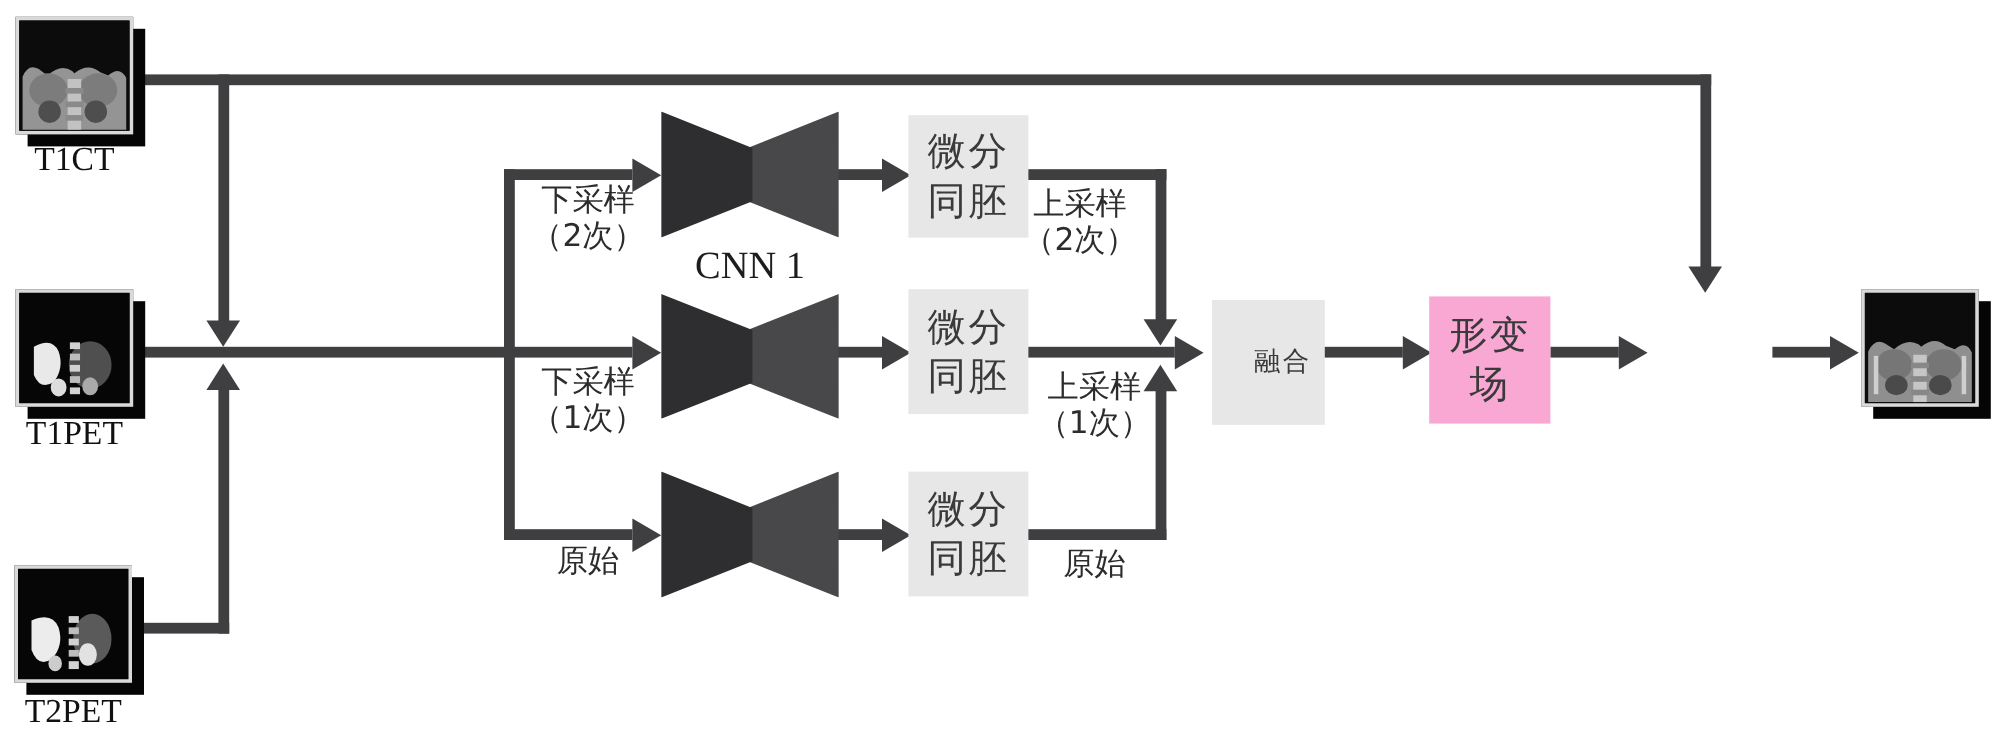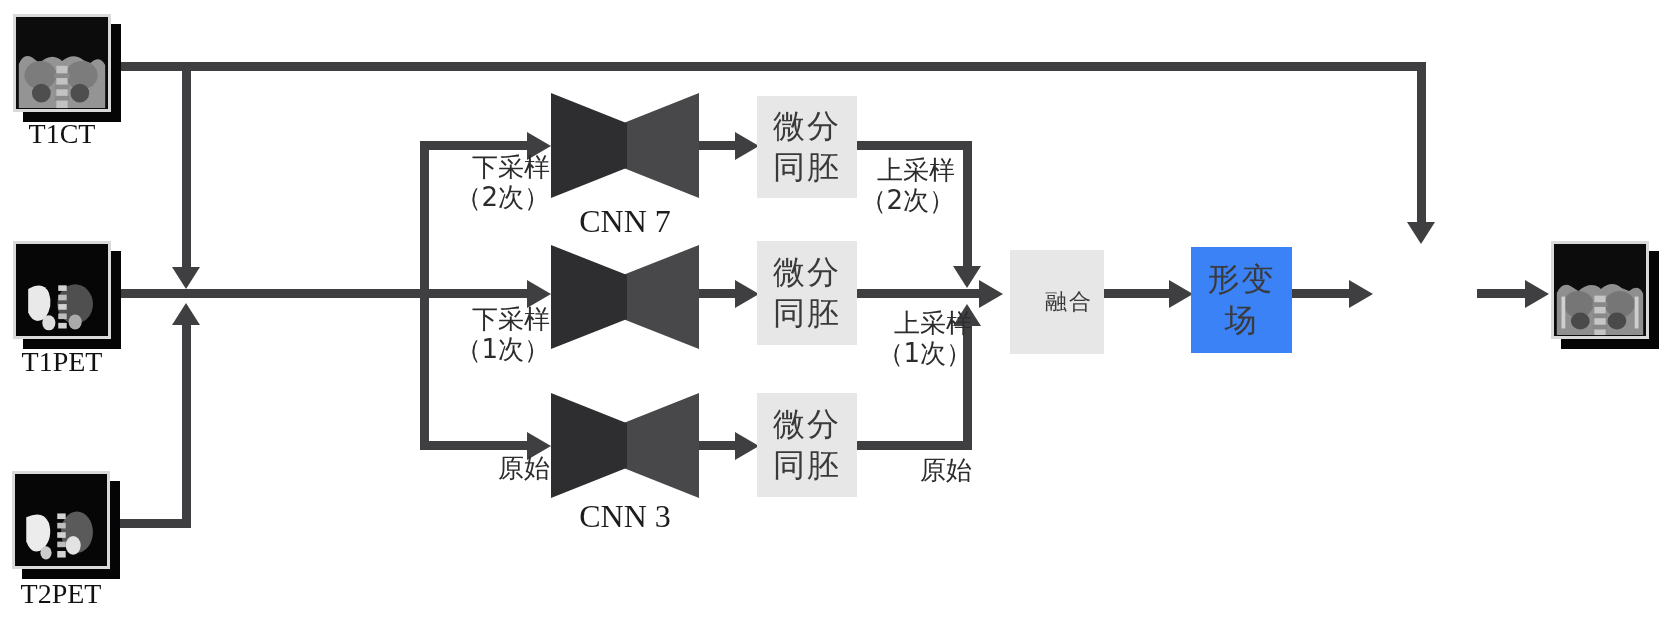--- a/index.html
+++ b/index.html
@@ -12,32 +12,32 @@
   .vl{position:absolute;width:9px;background:#3f3f41;}
   .ar{position:absolute;width:0;height:0;border-top:14px solid transparent;border-bottom:14px solid transparent;border-left:24px solid #3f3f41;}
   .ad{position:absolute;width:0;height:0;border-left:14px solid transparent;border-right:14px solid transparent;border-top:22px solid #3f3f41;}
   .au{position:absolute;width:0;height:0;border-left:14px solid transparent;border-right:14px solid transparent;border-bottom:22px solid #3f3f41;}
   
   .gbox{
     position:absolute;background:#e7e7e7;display:flex;flex-direction:column;
     align-items:center;justify-content:center;text-align:center;
     font-size:32px;line-height:1.28;color:#3a3a3a;letter-spacing:2px;
   }
-  .gbox.dark{background:#3b82f6;}
+  .gbox.dark{background:#f9a8d4;}
   .gbox.latin{font-family:"Liberation Serif","DejaVu Serif",serif;font-size:40px;color:#1d1d1d;letter-spacing:1px;}
   
   .bowtie{position:absolute;}
   .bowtie svg{display:block;width:100%;height:100%;}
   .cnn-label{
     position:absolute;width:148px;text-align:center;
     font-family:"Liberation Serif","DejaVu Serif",serif;font-size:32px;color:#1d1d1d;
   }
   
   .flabel{
-    position:absolute;text-align:right;font-size:26px;line-height:30px;color:#2c2c2c;font-weight:500;
+    position:absolute;text-align:center;font-size:26px;line-height:30px;color:#2c2c2c;font-weight:500;
   }
   
   .thumb{position:absolute;width:98px;height:98px;}
   .thumb .shadow{position:absolute;left:10px;top:10px;width:98px;height:98px;background:#050505;}
   .thumb .frame{position:absolute;left:0;top:0;width:98px;height:98px;border:3px solid #d9d9d9;background:#000;box-sizing:border-box;}
   .thumb svg{display:block;width:92px;height:92px;}
   .imglabel{
     position:absolute;text-align:center;
     font-family:"Liberation Serif","DejaVu Serif",serif;font-size:28px;color:#111111;
   }
@@ -148,36 +148,35 @@
     </div>
   </div>
   <div class="imglabel" style="left:1px;top:578px;width:120px;">T2PET</div>
 
   <div class="bowtie" style="left:551px;top:93px;width:148px;height:105px;">
     <svg viewBox="0 0 148 104" preserveAspectRatio="none">
       <polygon points="72,30 148,0 148,104 72,74" fill="#48484b"></polygon>
       <polygon points="0,0 76,30 76,74 0,104" fill="#2e2e31"></polygon>
     </svg>
   </div>
-  <div class="cnn-label" style="left:551px;top:203px;">CNN 7</div>
+  <div class="cnn-label" style="left:551px;top:203px;">CNN 1</div>
 
   <div class="bowtie" style="left:551px;top:245px;width:148px;height:104px;">
     <svg viewBox="0 0 148 104" preserveAspectRatio="none">
       <polygon points="72,30 148,0 148,104 72,74" fill="#48484b"></polygon>
       <polygon points="0,0 76,30 76,74 0,104" fill="#2e2e31"></polygon>
     </svg>
   </div>
 
   <div class="bowtie" style="left:551px;top:393px;width:148px;height:105px;">
     <svg viewBox="0 0 148 104" preserveAspectRatio="none">
       <polygon points="72,30 148,0 148,104 72,74" fill="#48484b"></polygon>
       <polygon points="0,0 76,30 76,74 0,104" fill="#2e2e31"></polygon>
     </svg>
   </div>
-  <div class="cnn-label" style="left:551px;top:498px;">CNN 3</div>
 
   <div class="gbox" style="left:757px;top:96px;width:100px;height:102px;">
     <span>微分</span>
     <span>同胚</span>
   </div>
   <div class="gbox" style="left:757px;top:241px;width:100px;height:104px;">
     <span>微分</span>
     <span>同胚</span>
   </div>
   <div class="gbox" style="left:757px;top:393px;width:100px;height:104px;">

